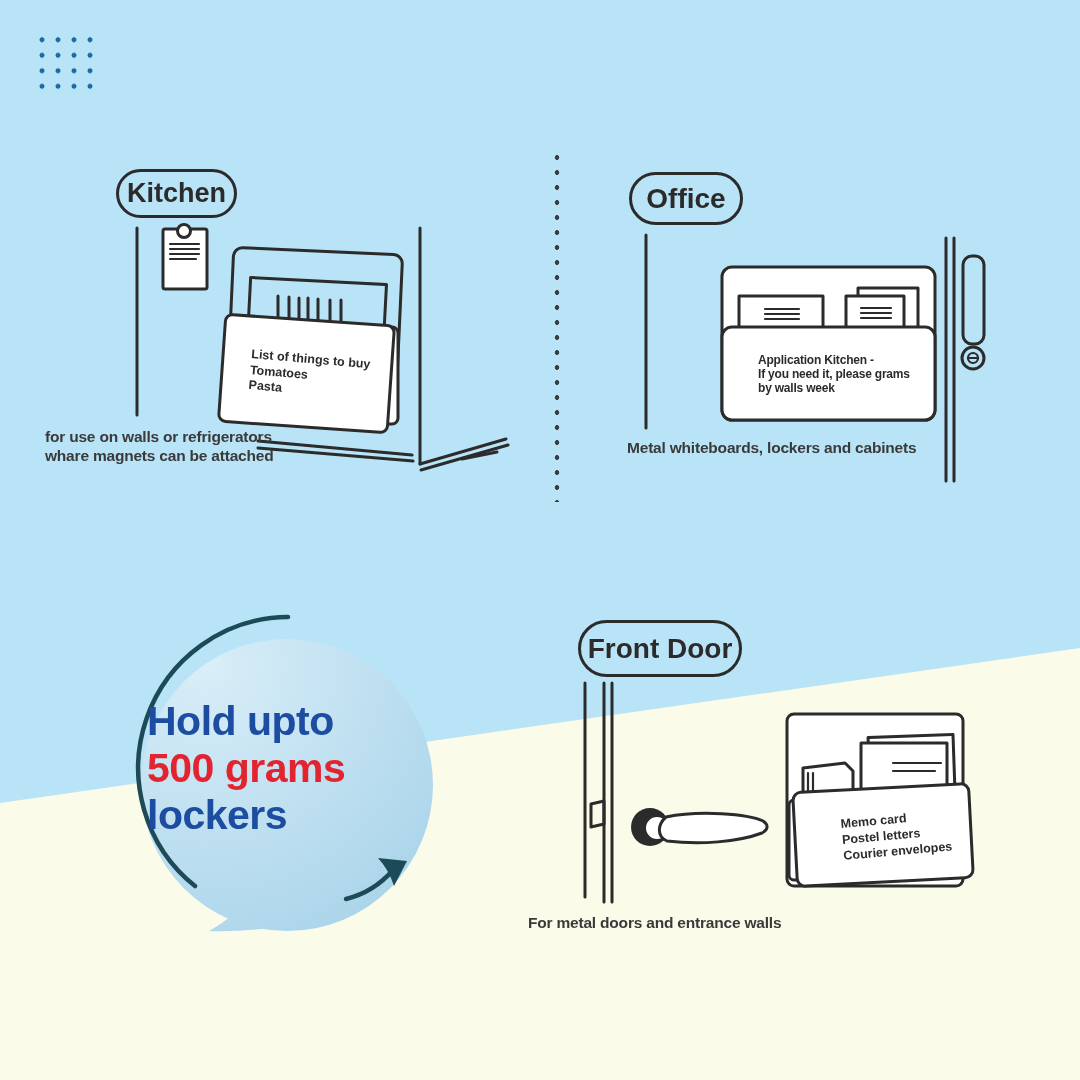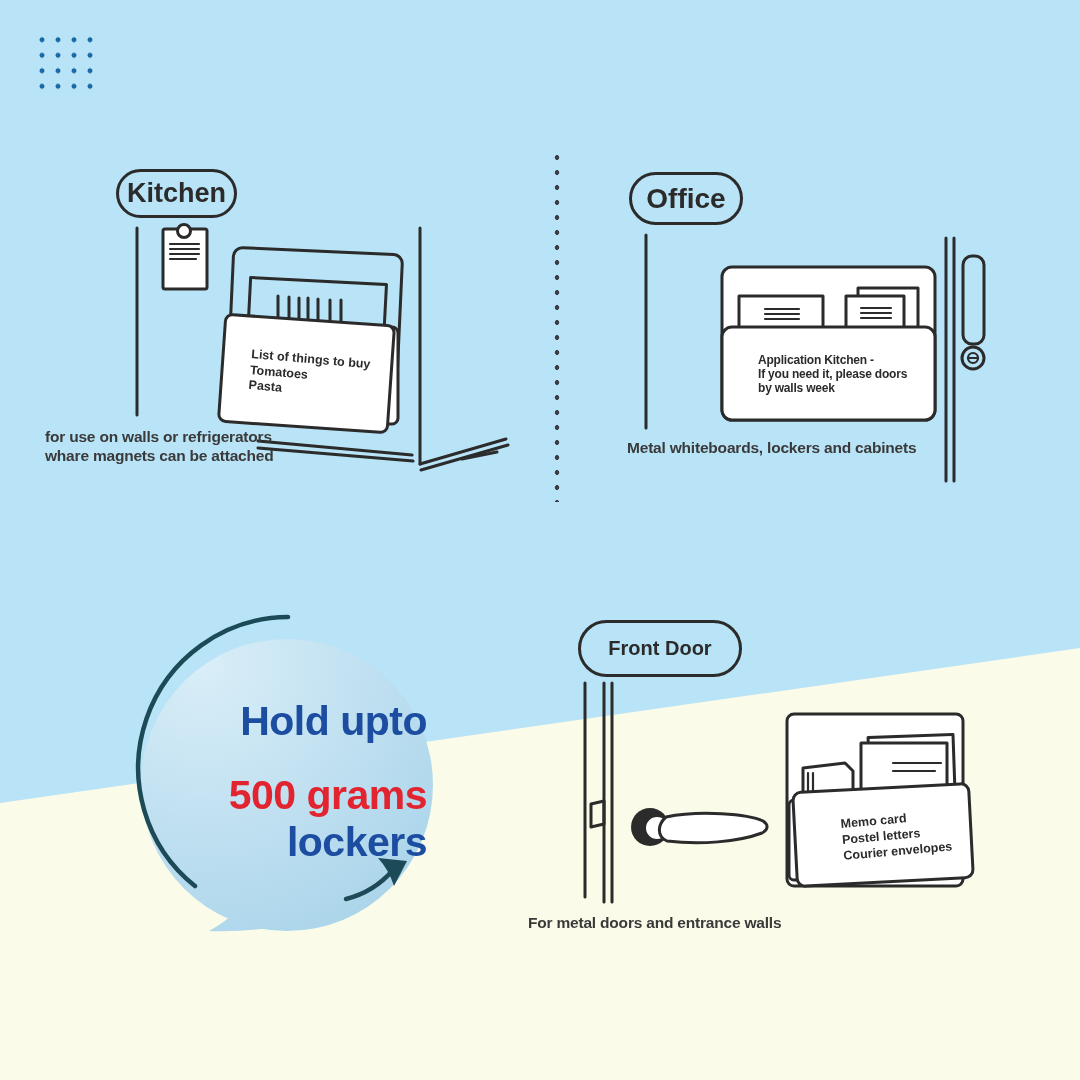--- a/index.html
+++ b/index.html
@@ -31,44 +31,44 @@
   .tl{stroke:var(--teal,#1d4a57);stroke-width:4.5;fill:none;stroke-linecap:round;}
   .tf{fill:var(--teal,#1d4a57);stroke:none;}
 
   .pill{
     position:absolute;display:flex;align-items:center;justify-content:center;
     border:3.5px solid var(--ink,#2b2b2b);border-radius:999px;
     color:var(--ink,#2b2b2b);font-weight:bold;background:transparent;
   }
   .pill-kitchen{left:116px;top:169px;width:115px;height:43px;font-size:27px;}
   .pill-office{left:629px;top:172px;width:108px;height:47px;font-size:28px;}
-  .pill-front-door{left:578px;top:620px;width:158px;height:51px;font-size:20px;}
+  .pill-front-door{left:578px;top:620px;width:158px;height:51px;font-size:28px;}
 
   .caption{
     position:absolute;color:var(--caption,#3a3a3a);font-weight:bold;
     font-size:15.5px;line-height:19px;letter-spacing:-0.2px;white-space:nowrap;
   }
   .cap-kitchen{left:45px;top:427px;}
   .cap-office{left:627px;top:438px;}
   .cap-front-door{left:528px;top:913px;}
 
   .note-text{
     position:absolute;color:var(--ink,#2b2b2b);font-weight:bold;white-space:nowrap;
     transform-origin:left top;
   }
   .note-kitchen{left:252px;top:347px;font-size:12.5px;line-height:15.5px;transform:rotate(5deg);}
   .note-office{left:758px;top:353px;font-size:12px;line-height:14px;letter-spacing:-0.2px;}
   .note-front-door{left:840px;top:816px;font-size:12.5px;line-height:16px;transform:rotate(-5deg);}
 
   .badge-text{
-    position:absolute;left:147px;top:698px;width:280px;text-align:right;
+    position:absolute;left:147px;top:698px;width:280px;text-align:left;
     font-weight:bold;font-size:41px;line-height:47px;letter-spacing:-0.5px;
   }
   .badge-line-blue{color:var(--badge-blue,#1c4da0);}
-  .badge-line-red{color:var(--badge-red,#e12430);margin-top:27px;}
+  .badge-line-red{color:var(--badge-red,#e12430);}
 </style>
 </head>
 <body>
 
 <div class="canvas">
 
   <div class="cream"></div>
   <div class="dot-grid"></div>
   <div class="v-dots"></div>
 
@@ -183,21 +183,21 @@
     <span>Front Door</span>
   </div>
 
   <div class="note-text note-kitchen">
     <div>List of things to buy</div>
     <div>Tomatoes</div>
     <div>Pasta</div>
   </div>
   <div class="note-text note-office">
     <div>Application Kitchen -</div>
-    <div>If you need it, please doors</div>
+    <div>If you need it, please grams</div>
     <div>by walls week</div>
   </div>
   <div class="note-text note-front-door">
     <div>Memo card</div>
     <div>Postel letters</div>
     <div>Courier envelopes</div>
   </div>
 
   <div class="caption cap-kitchen">
     <div>for use on walls or refrigerators</div>

